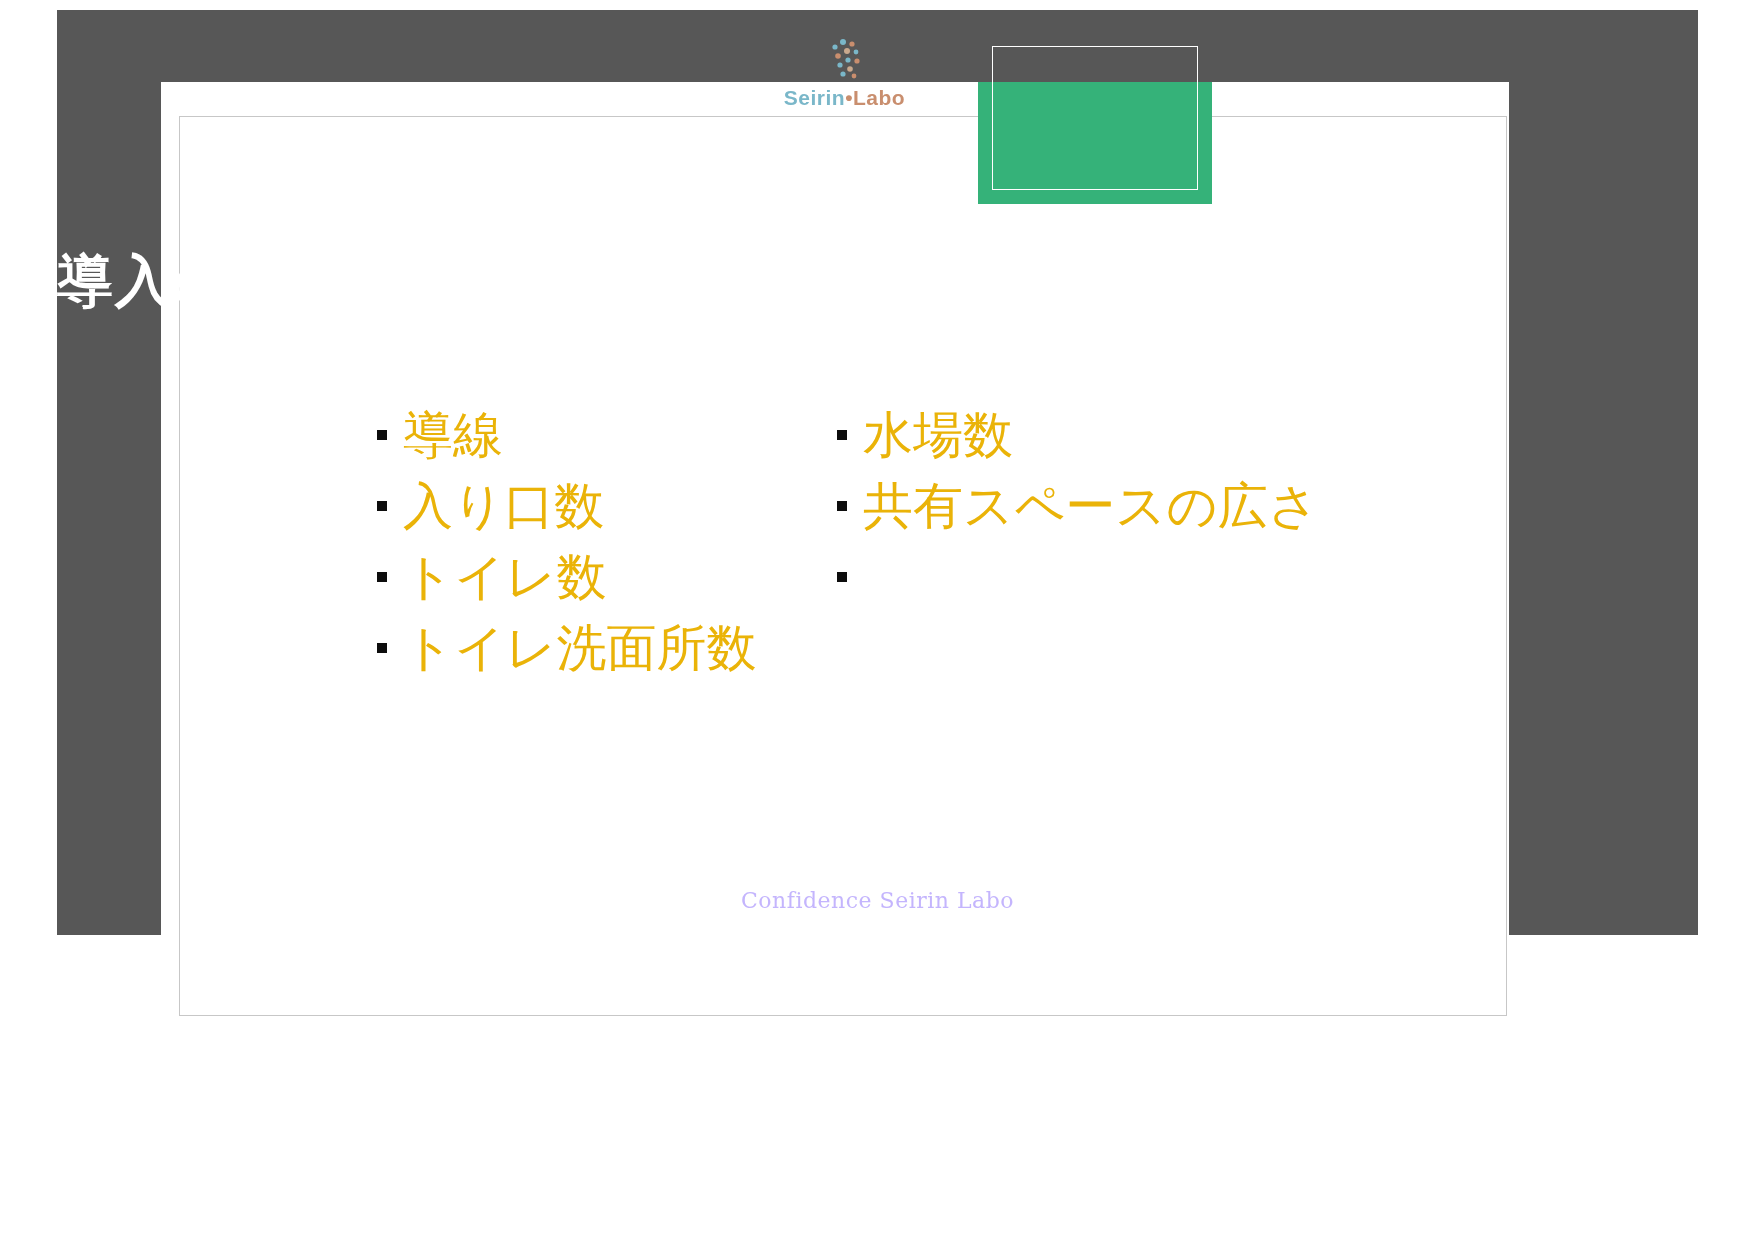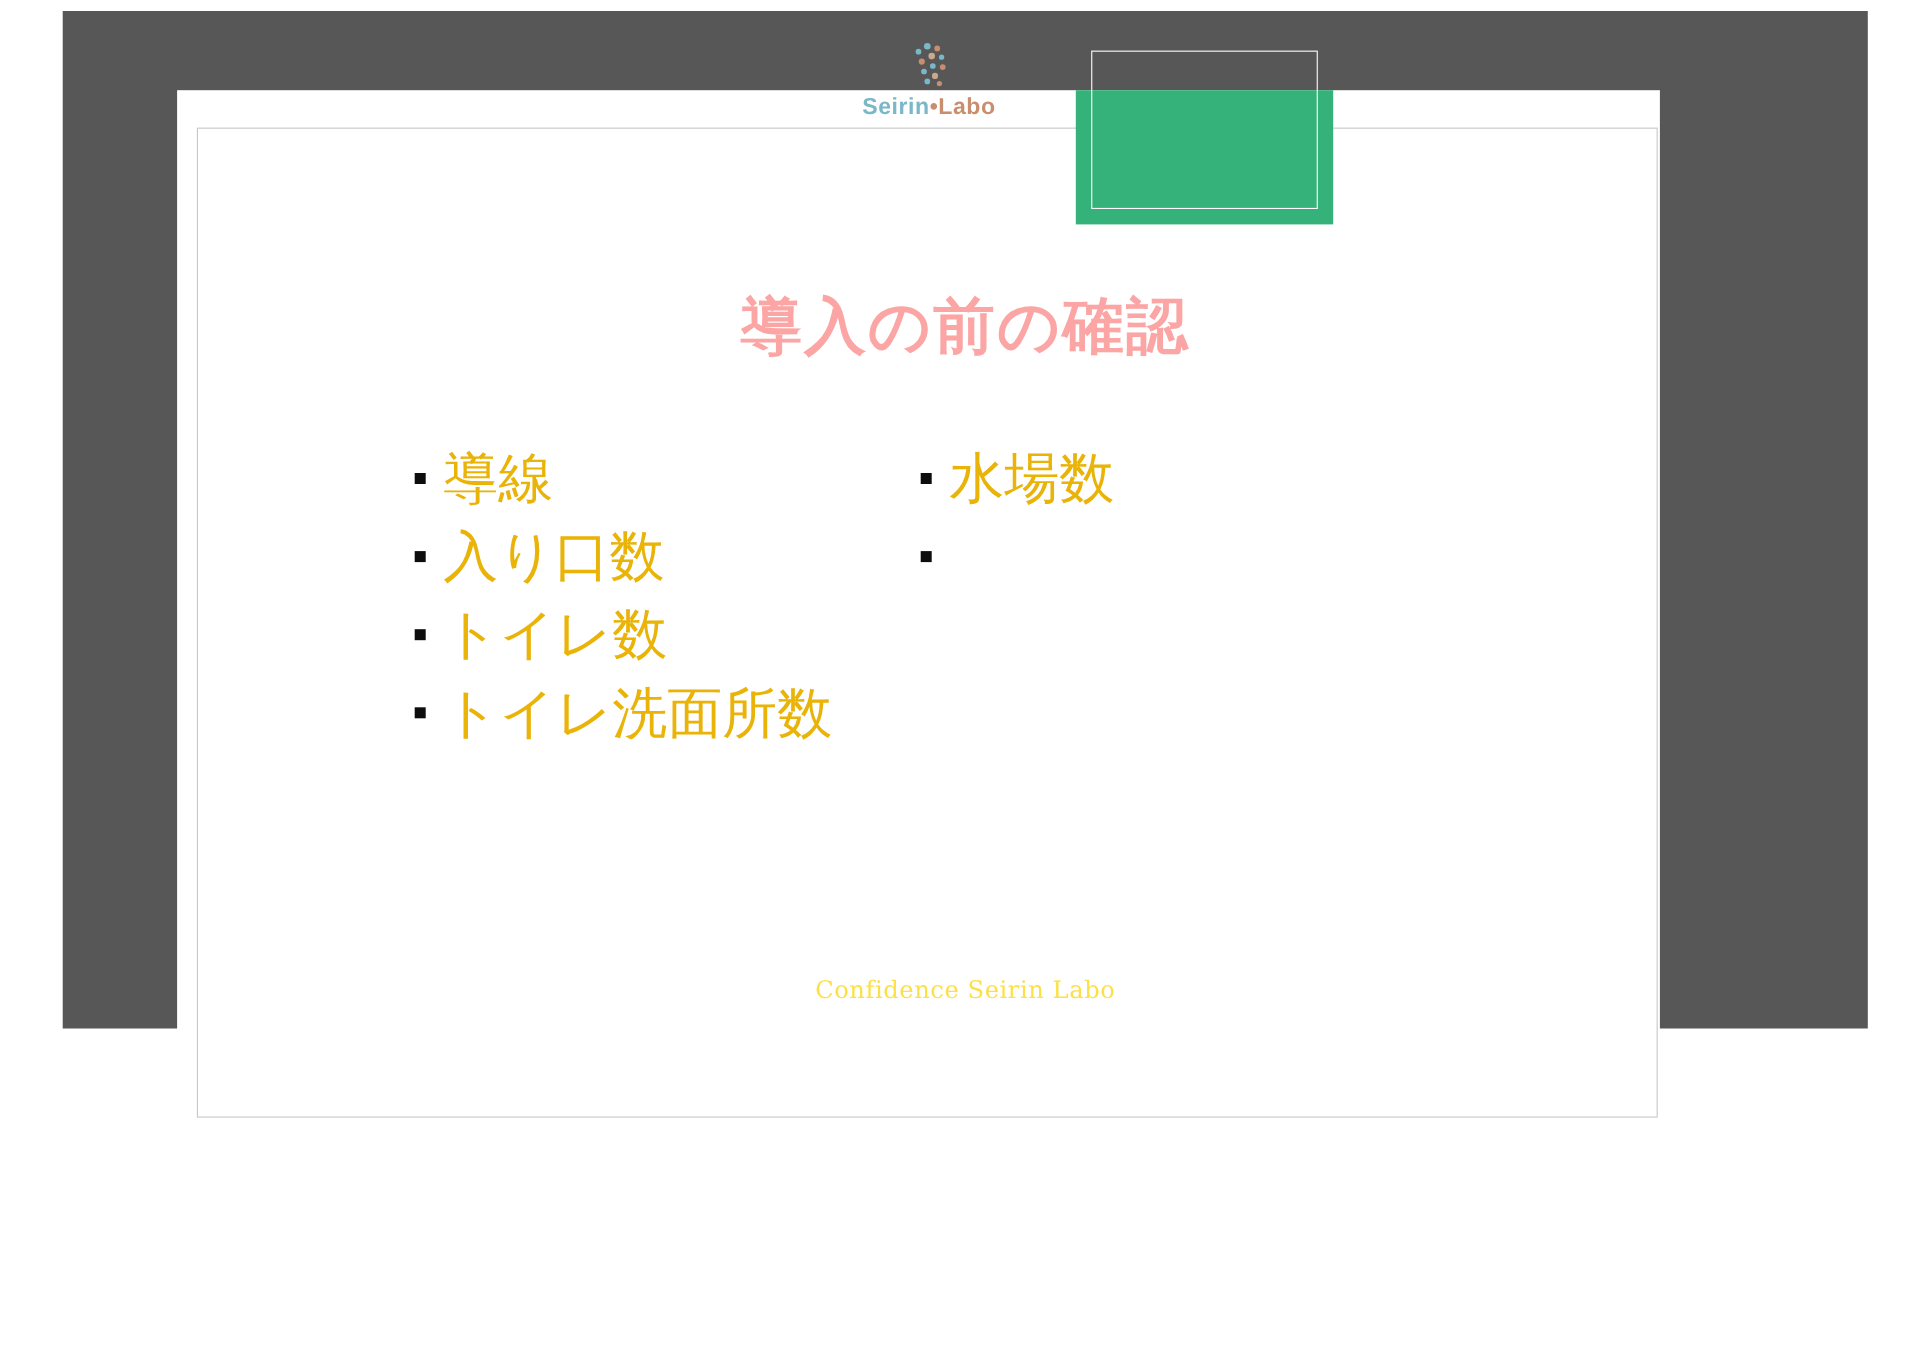--- a/index.html
+++ b/index.html
@@ -90,26 +90,26 @@
     right: 14px;
     bottom: 14px;
     border: 1px solid #ffffff;
     box-sizing: border-box;
   }
 
   
   .slide-title {
     position: absolute;
     left: 0;
-    top: 211px;
+    top: 196px;
     width: 100%;
-    text-align: center;
+    text-align: left;
     font-family: "DejaVu Serif", "Liberation Serif", serif;
     font-size: 56px;
-    color: #fca5a5;
+    color: #ffffff;
     letter-spacing: 2px;
   }
 
   
   .bullets {
     position: absolute;
     left: 320px;
     top: 390px;
     width: 1130px;
     display: flex;
@@ -143,21 +143,21 @@
 
   
   .footer {
     position: absolute;
     left: 0;
     bottom: 22px;
     width: 100%;
     text-align: center;
     font-family: "DejaVu Serif", "Liberation Serif", serif;
     font-size: 22px;
-    color: #fde047;
+    color: #c4b5fd;
     letter-spacing: 0.5px;
   }
 </style>
 </head>
 <body>
 
 <div class="slide-frame">
 
   <div class="slide-page"></div>
 
@@ -212,20 +212,24 @@
       </div>
     </div>
 
     <div class="bullet-col right">
       <div class="bullet-item">
         <span class="bullet-marker"></span>
         <span>水場数</span>
       </div>
       <div class="bullet-item">
         <span class="bullet-marker"></span>
+        <span>共有スペースの広さ</span>
+      </div>
+      <div class="bullet-item">
+        <span class="bullet-marker"></span>
       </div>
     </div>
 
   </div>
 
   <div class="footer">Confidence Seirin Labo</div>
 
 </div>
 
 </body></html>

